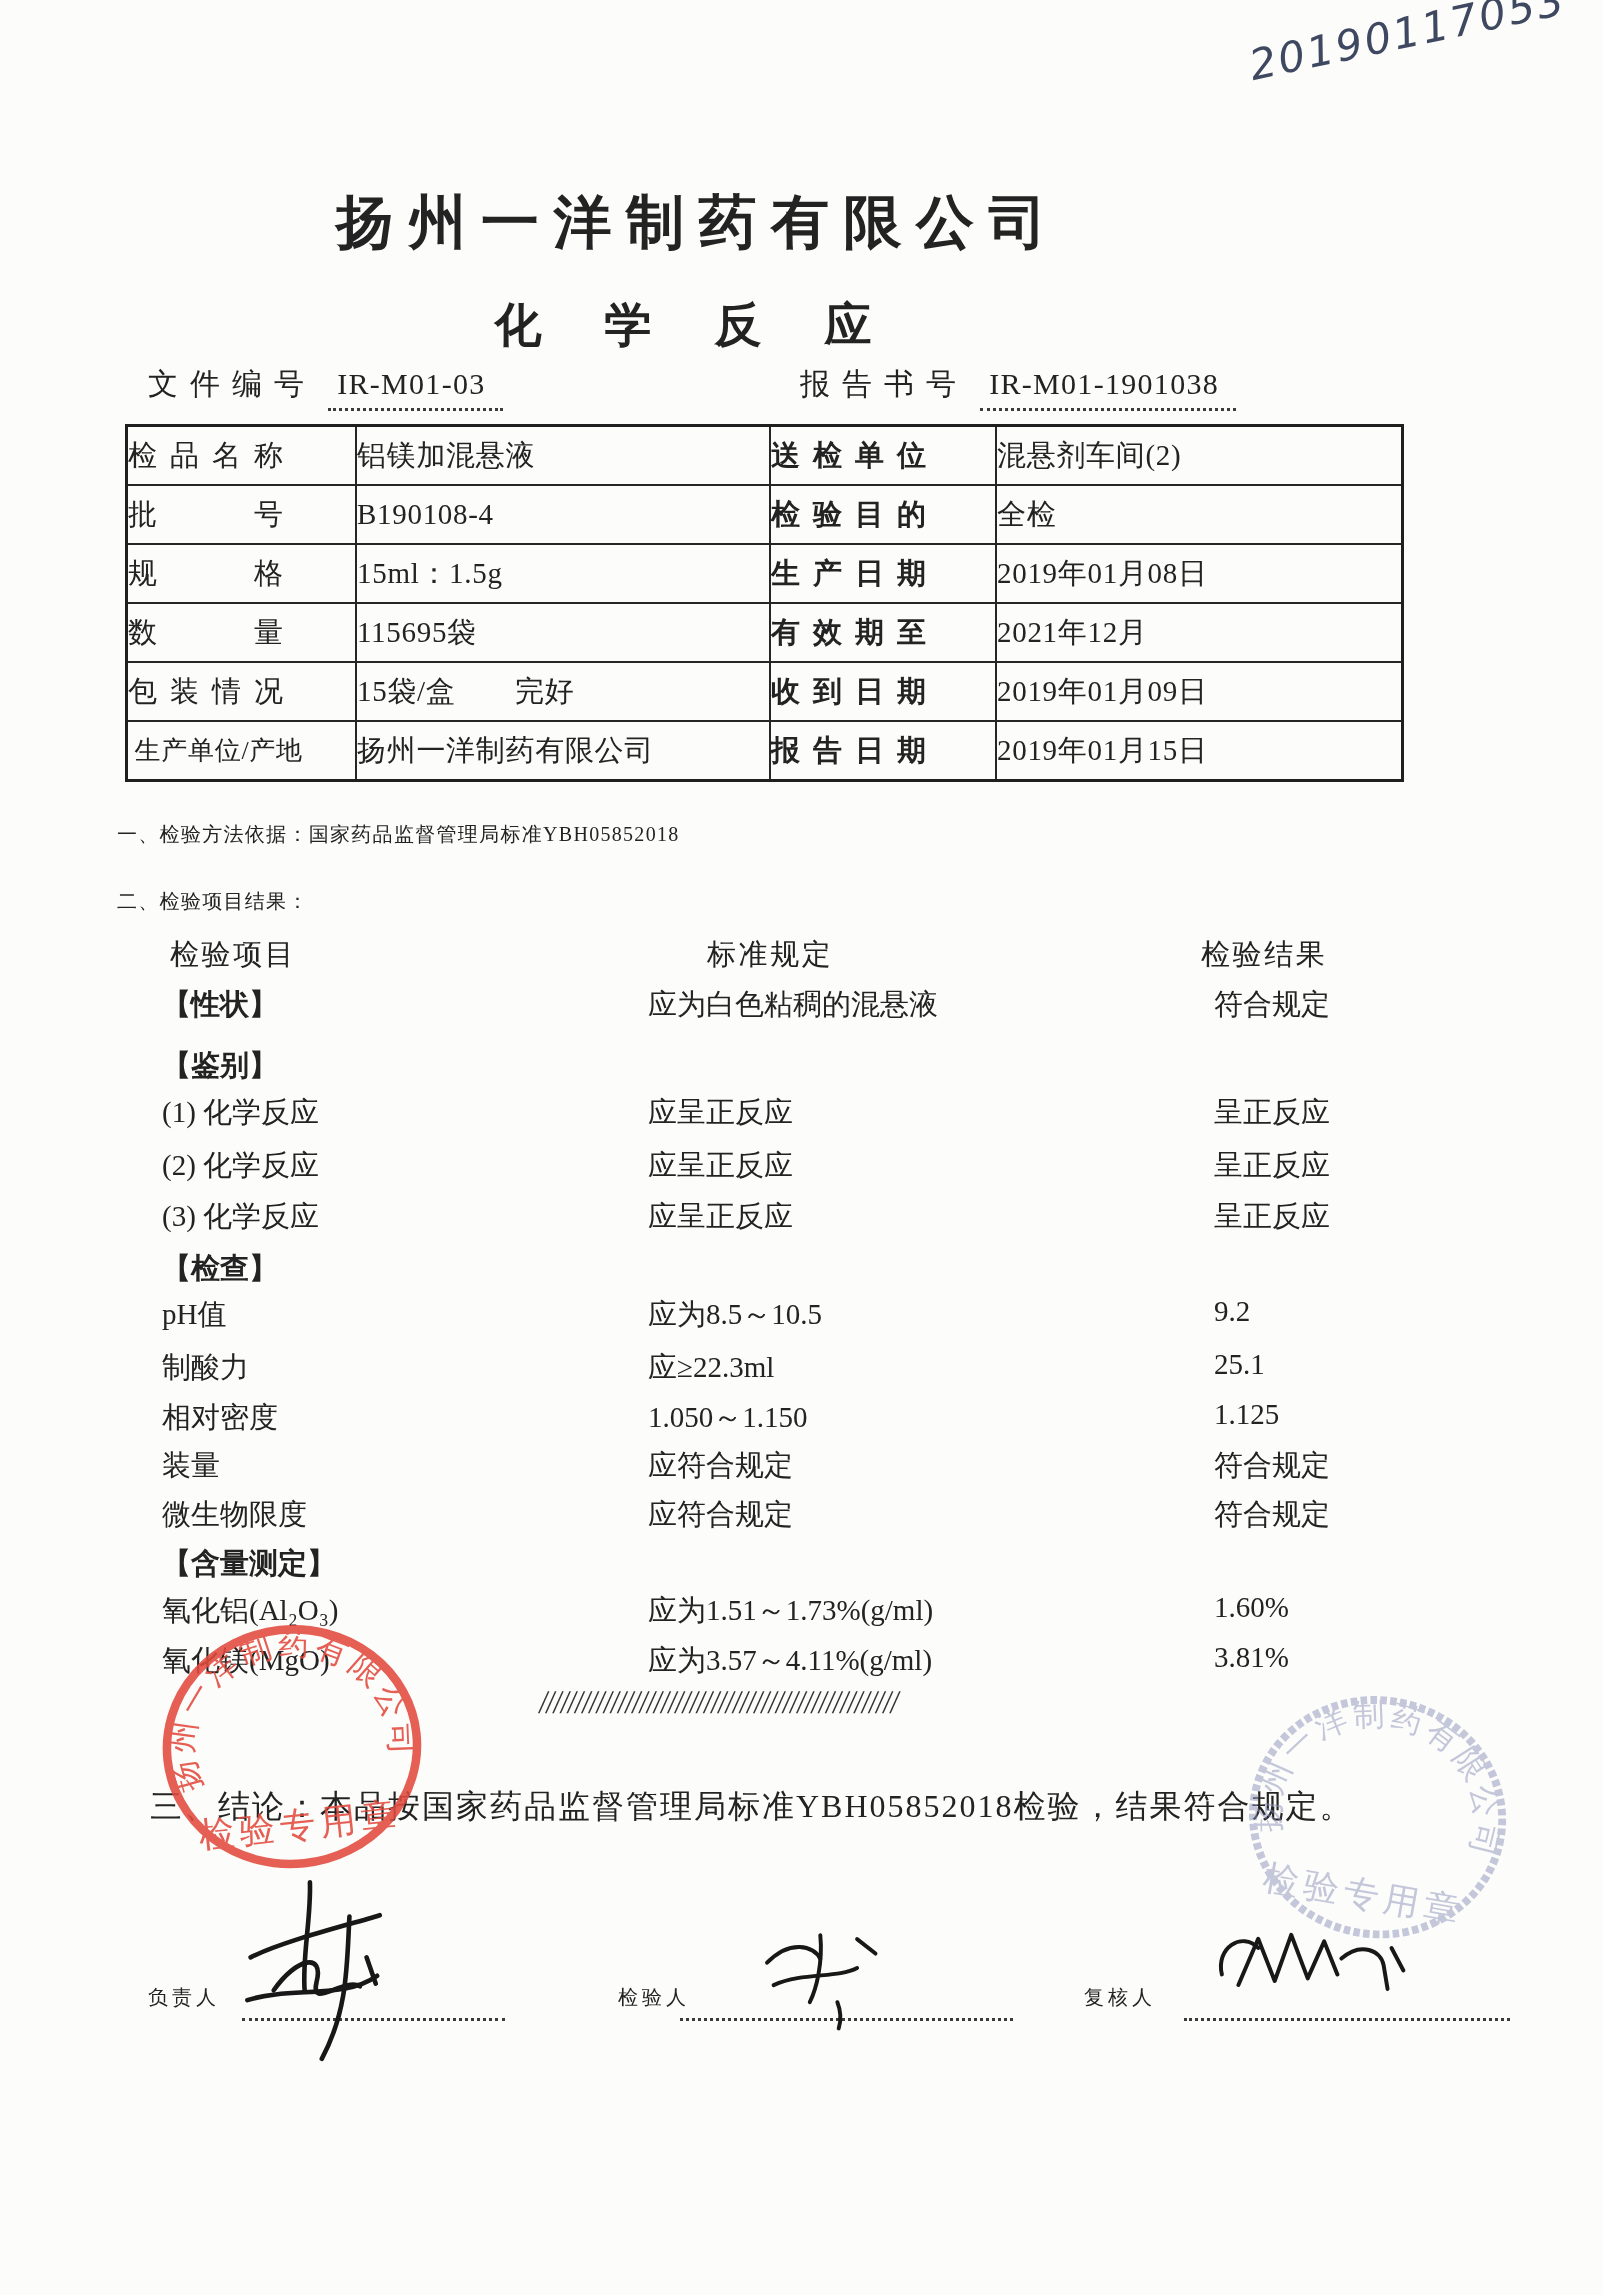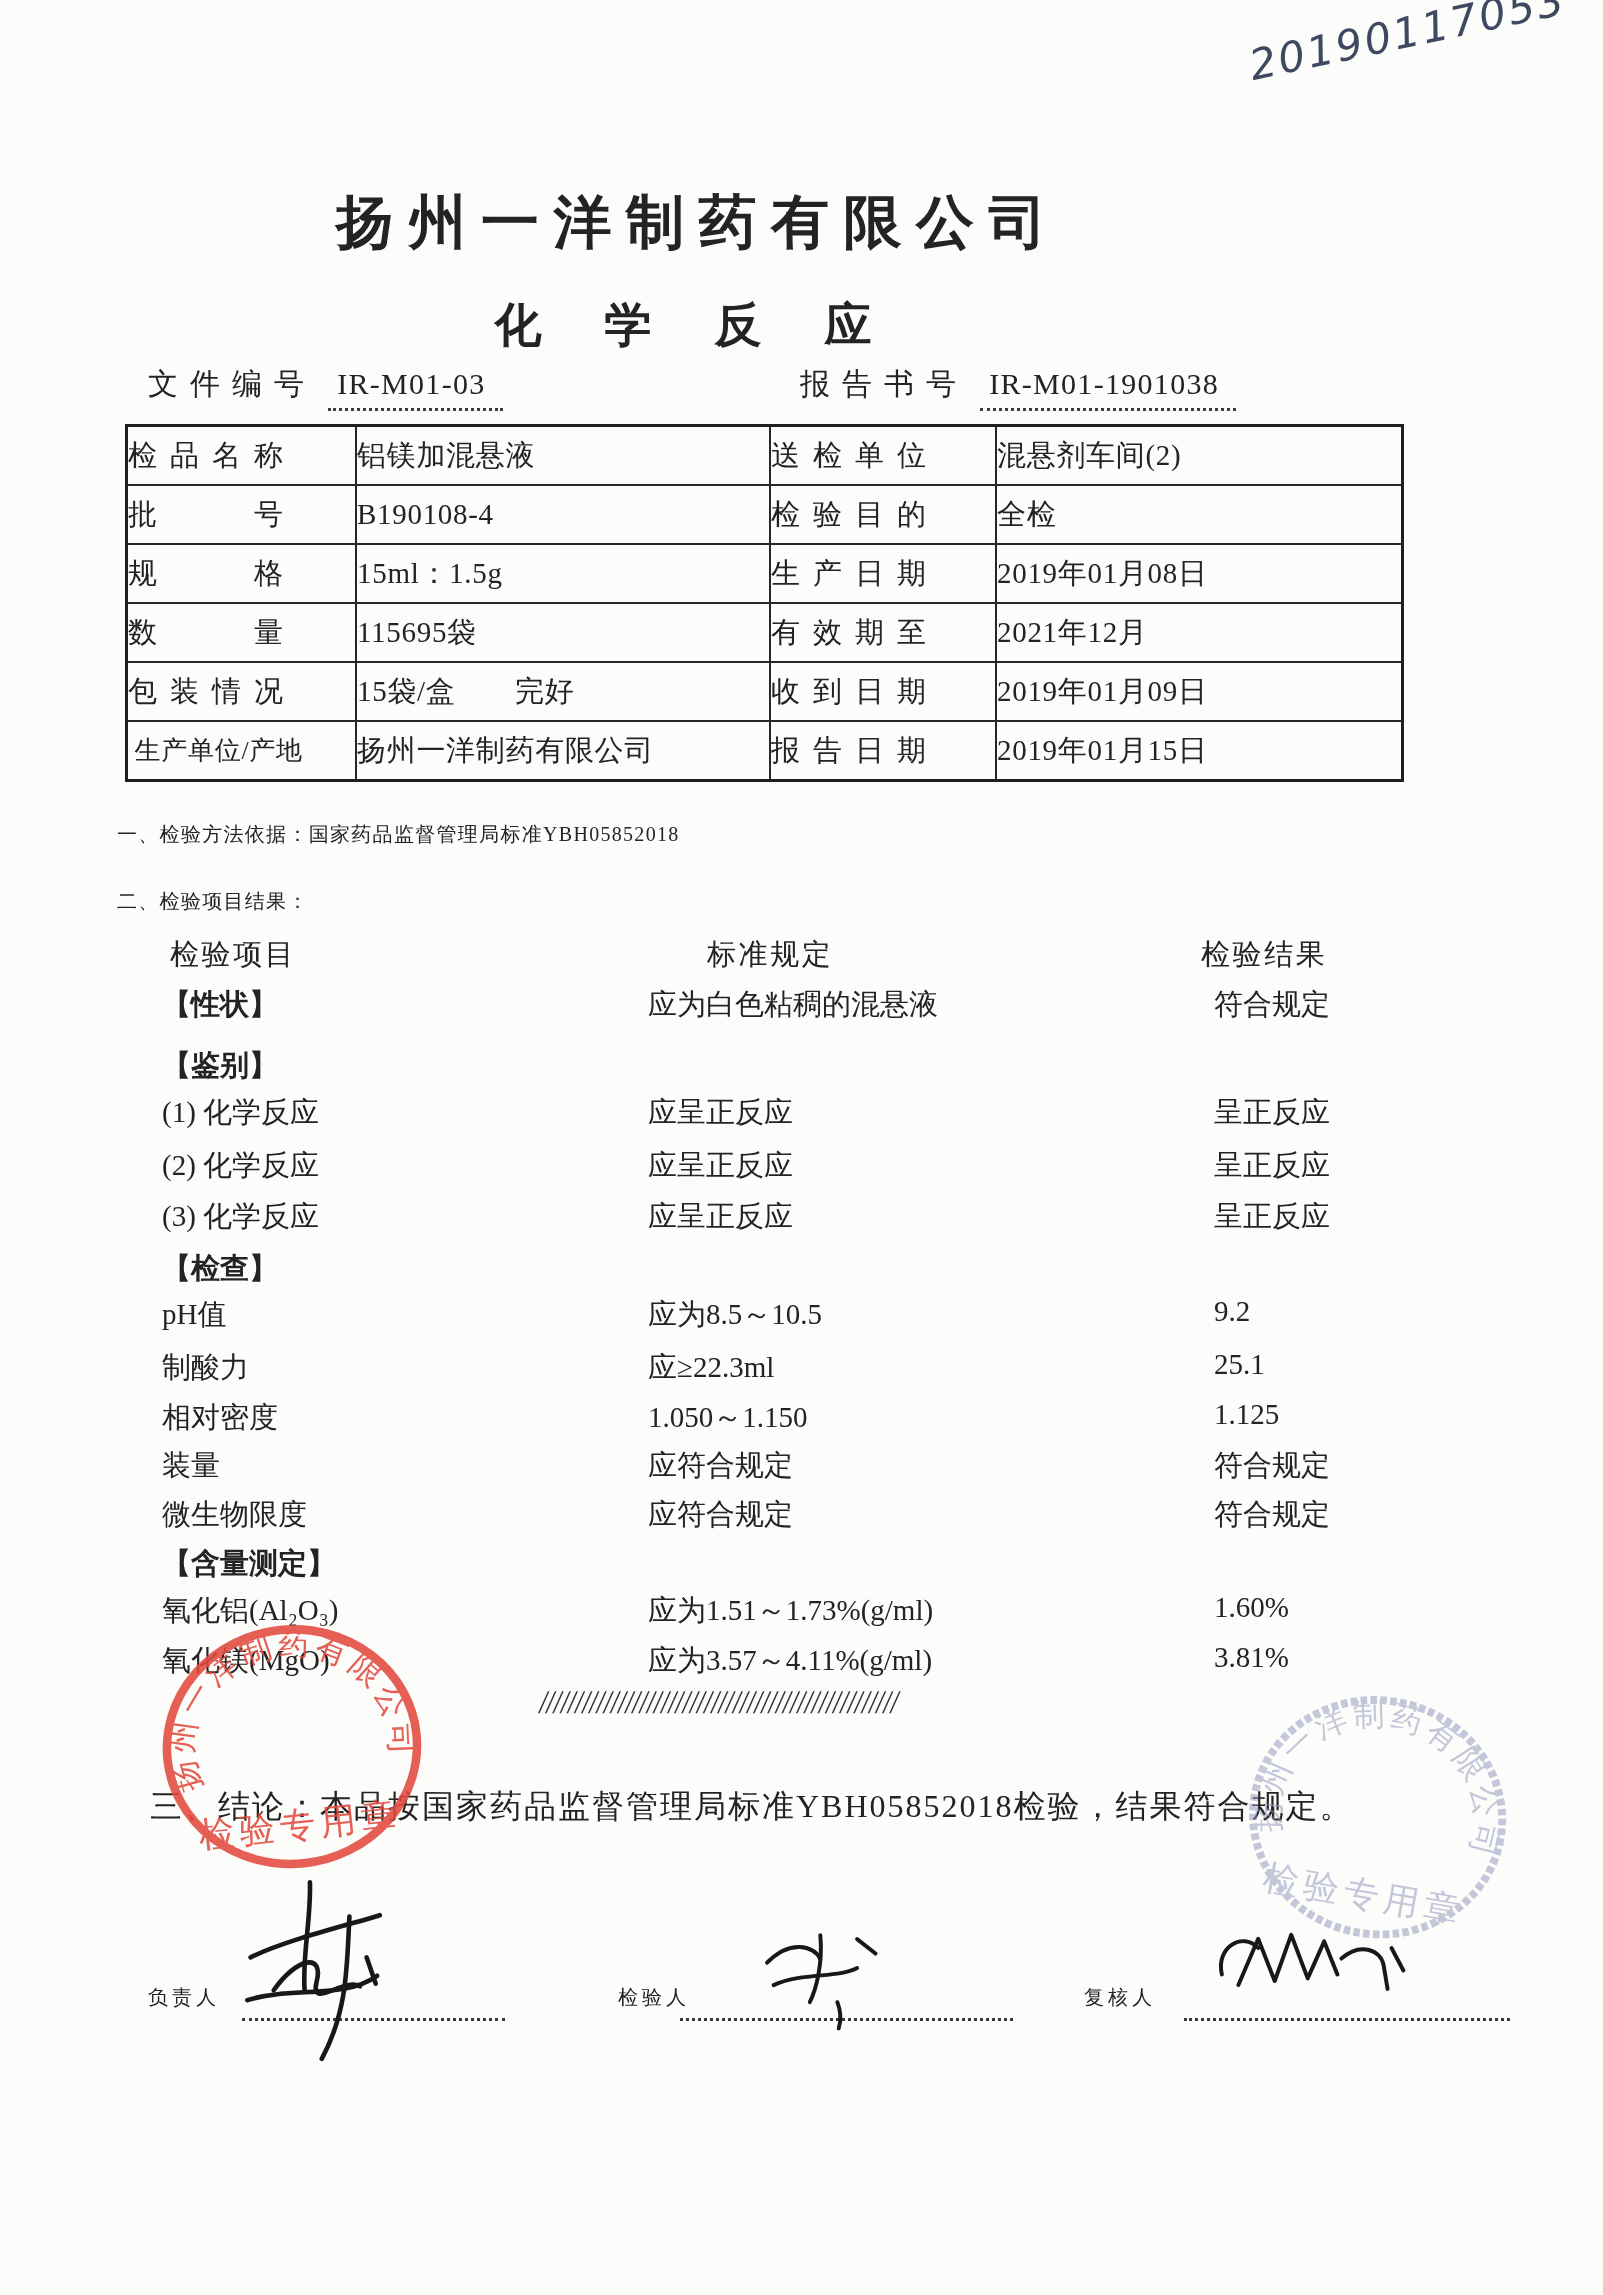--- a/index.html
+++ b/index.html
@@ -27,21 +27,21 @@
   table.info{
     position:absolute;left:125px;top:424px;width:1267px;border-collapse:collapse;
     table-layout:fixed;font-size:29px;
   }
   table.info td{border:2px solid #262626;height:57px;padding:0;vertical-align:middle;}
   table.info{border:3.3px solid #1f1f1f;}
   td.lbl{letter-spacing:13px;padding-left:17px;}
   td.lbl.tight{letter-spacing:0.7px;font-size:26px;padding-left:6.6px;}
   td.val{padding-left:18.4px;letter-spacing:0.7px;}
   .c1{width:227px;} .c2{width:412px;} .c3{width:224px;} .c4{width:404px;}
-  td.lbl2{letter-spacing:13px;padding-left:26px;}
+  td.lbl2{letter-spacing:13px;padding-left:26px;font-weight:bold;}
   
   .secline{left:117px;font-size:20px;letter-spacing:1.3px;white-space:nowrap;}
   
   .rhead,.rrow{position:absolute;left:12px;width:1603px;height:40px;font-size:29px;}
   .rhead span,.rrow span{position:absolute;white-space:nowrap;}
   .ri{left:150px;} .rs{left:636px;} .rr{left:1202px;}
   .rh-i{left:158px;letter-spacing:2.6px;} .rh-s{left:695px;letter-spacing:2.6px;} .rh-r{left:1189px;letter-spacing:2.6px;}
   .b{font-weight:700;}
   .slashes{
     left:539px;top:1684px;width:477px;overflow:hidden;white-space:nowrap;

